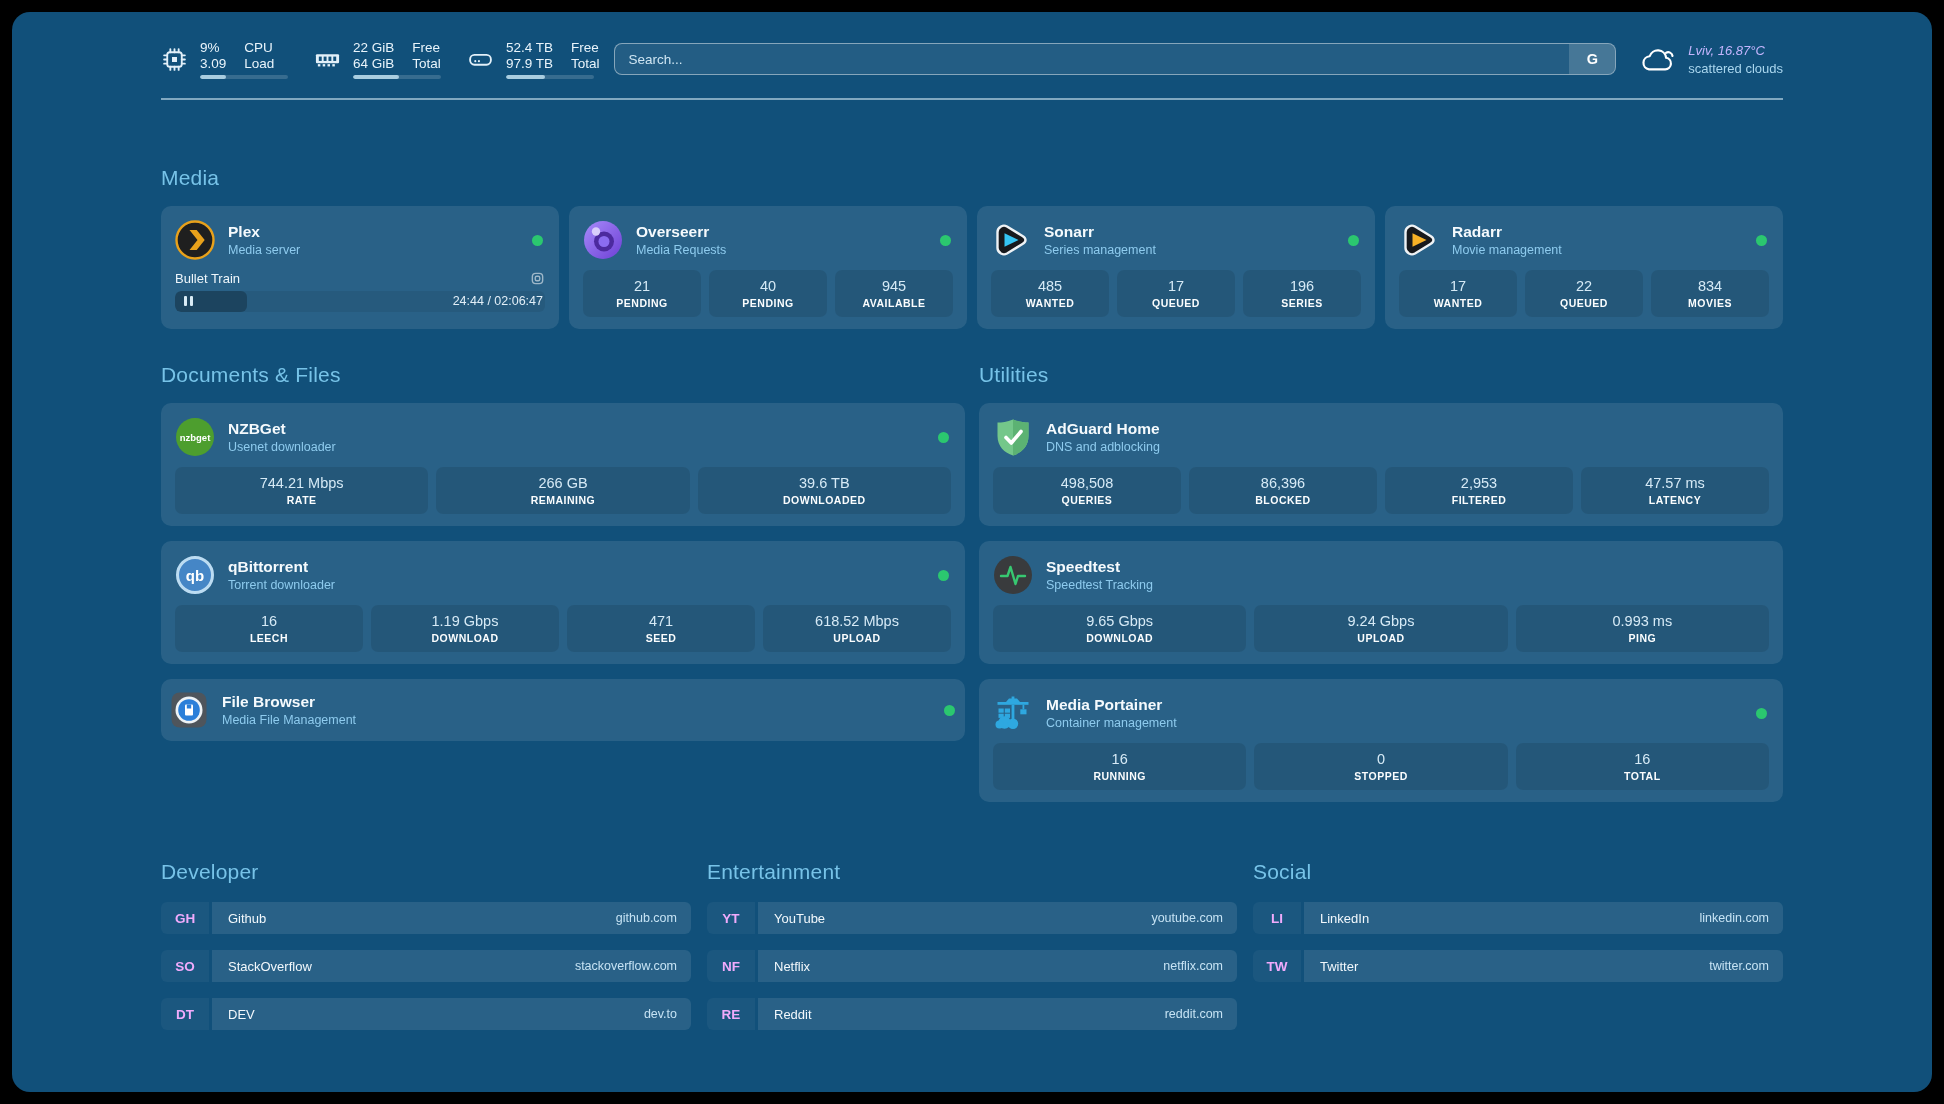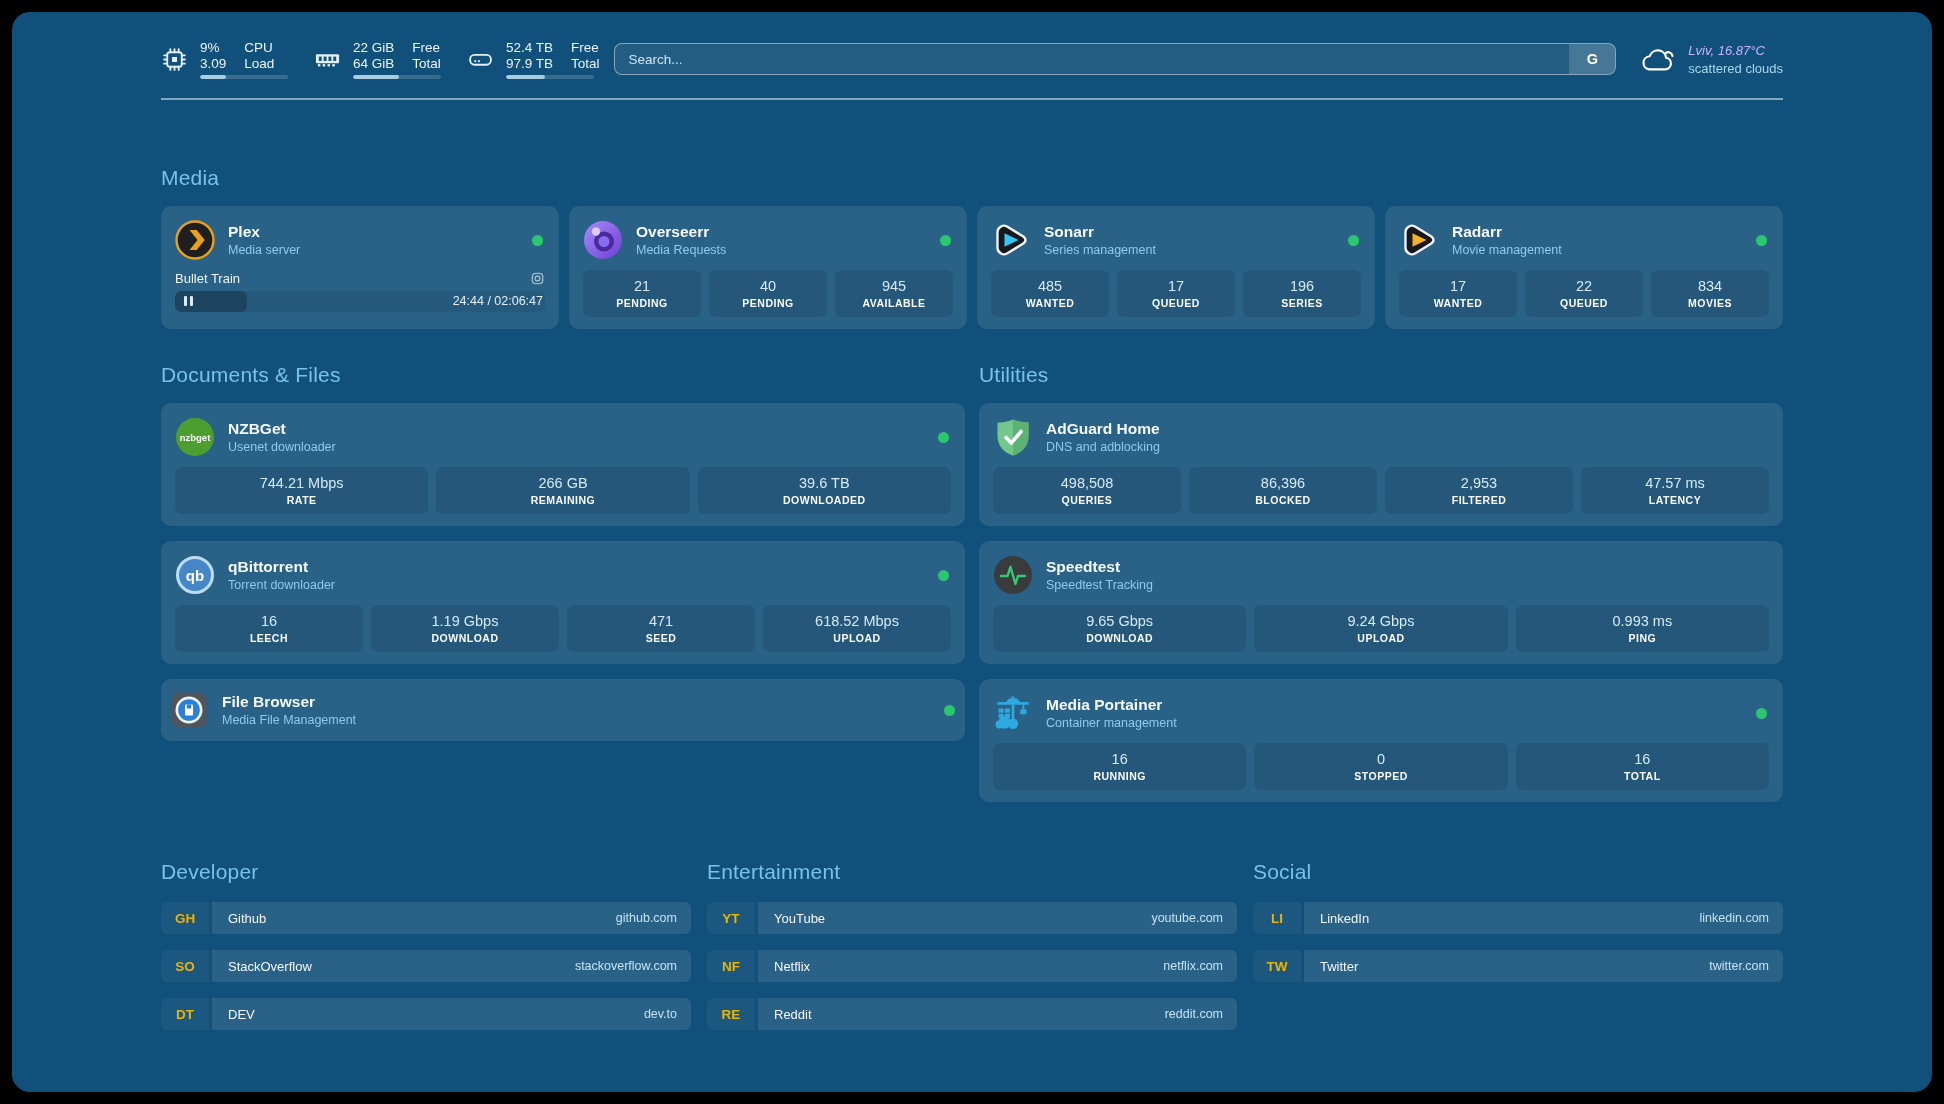--- a/index.html
+++ b/index.html
@@ -63,21 +63,21 @@
   .player-fill { position:absolute; left:0; top:0; bottom:0; background:rgba(0,0,0,0.24); border-radius:6px; }
   .pause { position:absolute; left:9px; top:5px; display:flex; gap:2.5px; }
   .pause i { display:block; width:3px; height:10px; background:#d9ebf5; border-radius:1px; }
   .player-time { position:absolute; right:2px; top:3px; font-size:12.5px; color:#e2eff8; }
 
   
   .bookmarks { margin-top:58px; padding-bottom:40px; display:grid; grid-template-columns:repeat(3,1fr); gap:16px; }
   .bm-col .sec-title { margin-bottom:18px; }
   .bm { display:flex; height:32px; margin-bottom:16px; cursor:pointer; }
   .bm-abbr { width:48px; flex:none; background:rgba(255,255,255,0.045); border-radius:6px 0 0 6px; margin-right:3px;
-             display:flex; align-items:center; justify-content:center; font-size:13.5px; font-weight:600; color:#eab308; }
+             display:flex; align-items:center; justify-content:center; font-size:13.5px; font-weight:600; color:#f0abfc; }
   .bm-body { flex:1; background:rgba(255,255,255,0.10); border-radius:0 6px 6px 0;
              display:flex; align-items:center; justify-content:space-between; padding:0 14px 0 16px; }
   .bm-name { font-size:13px; color:#f2f8fc; }
   .bm-domain { font-size:12.5px; color:#c6e3f4; }
 </style>
 </head>
 <body>
 
 <div class="app">
 <div class="container">

